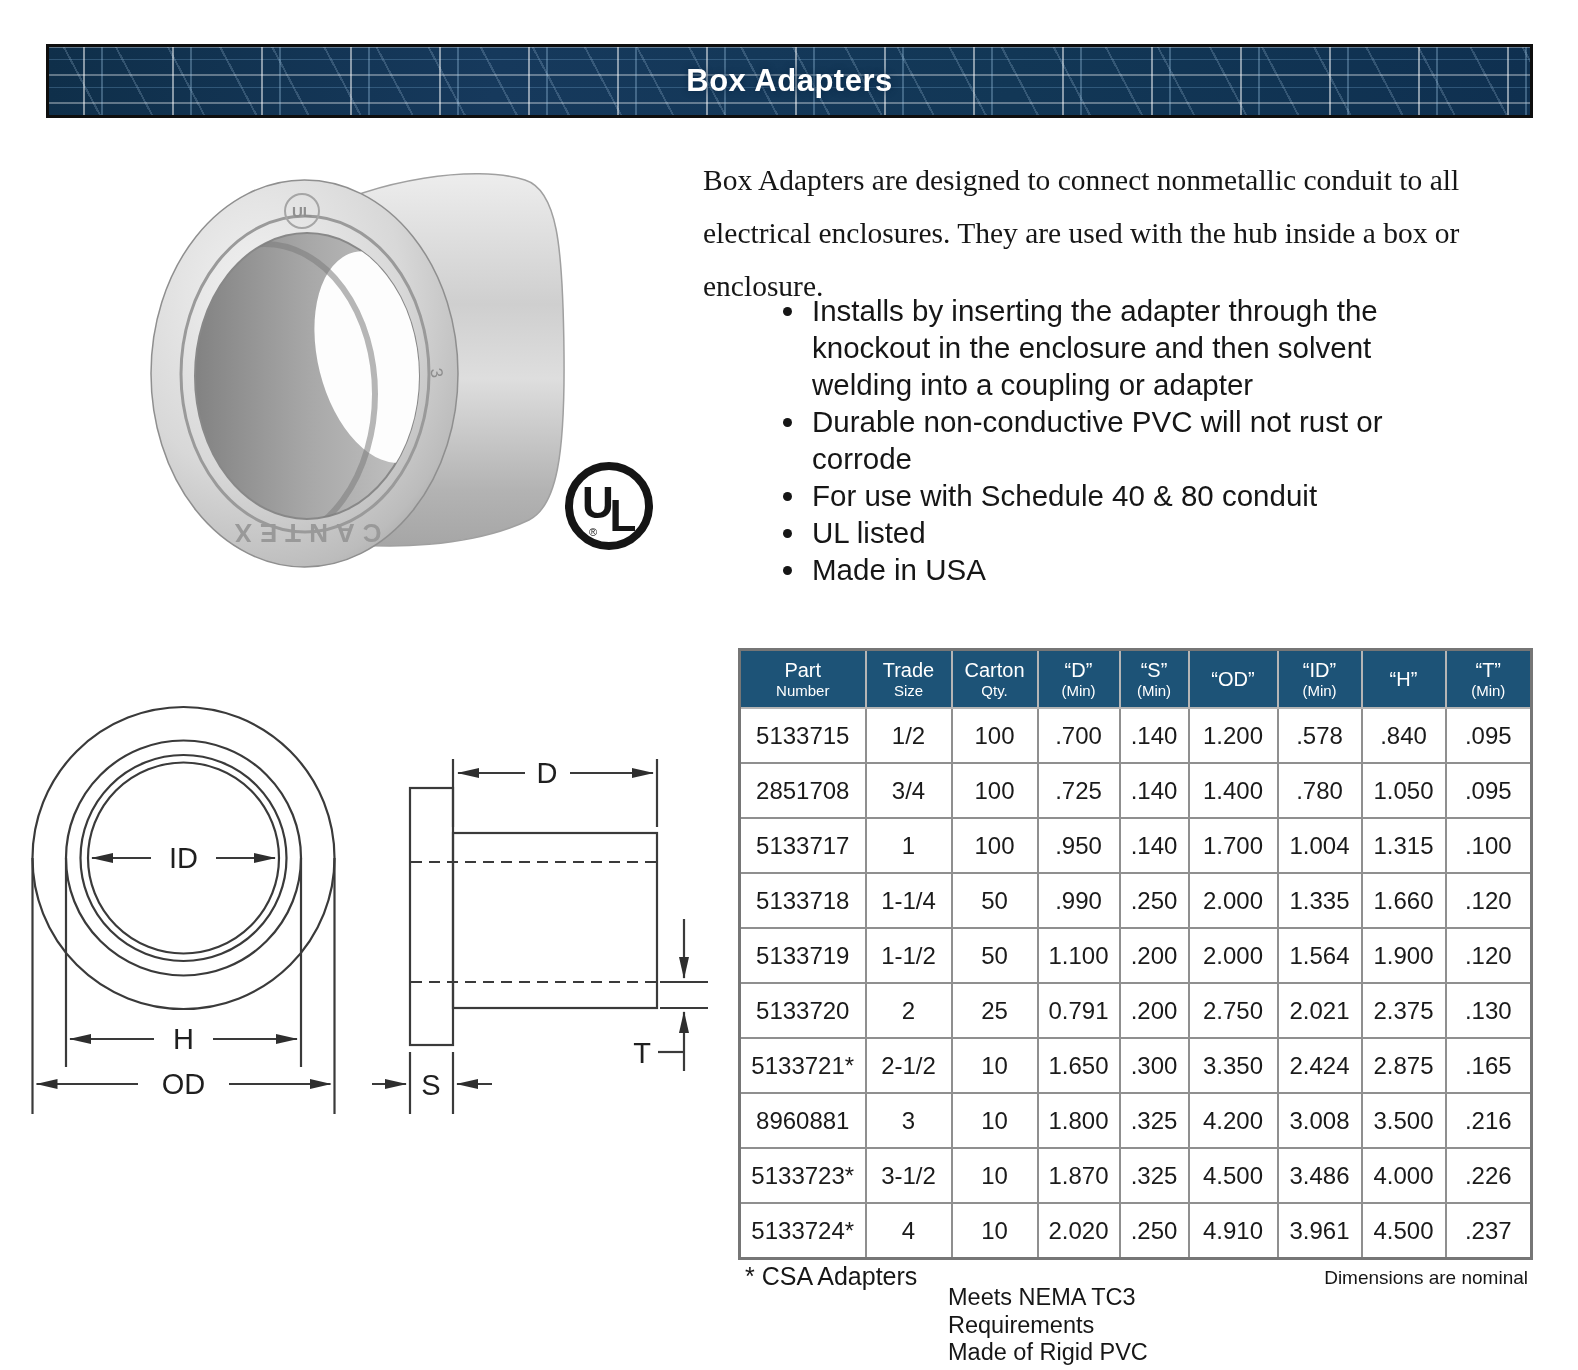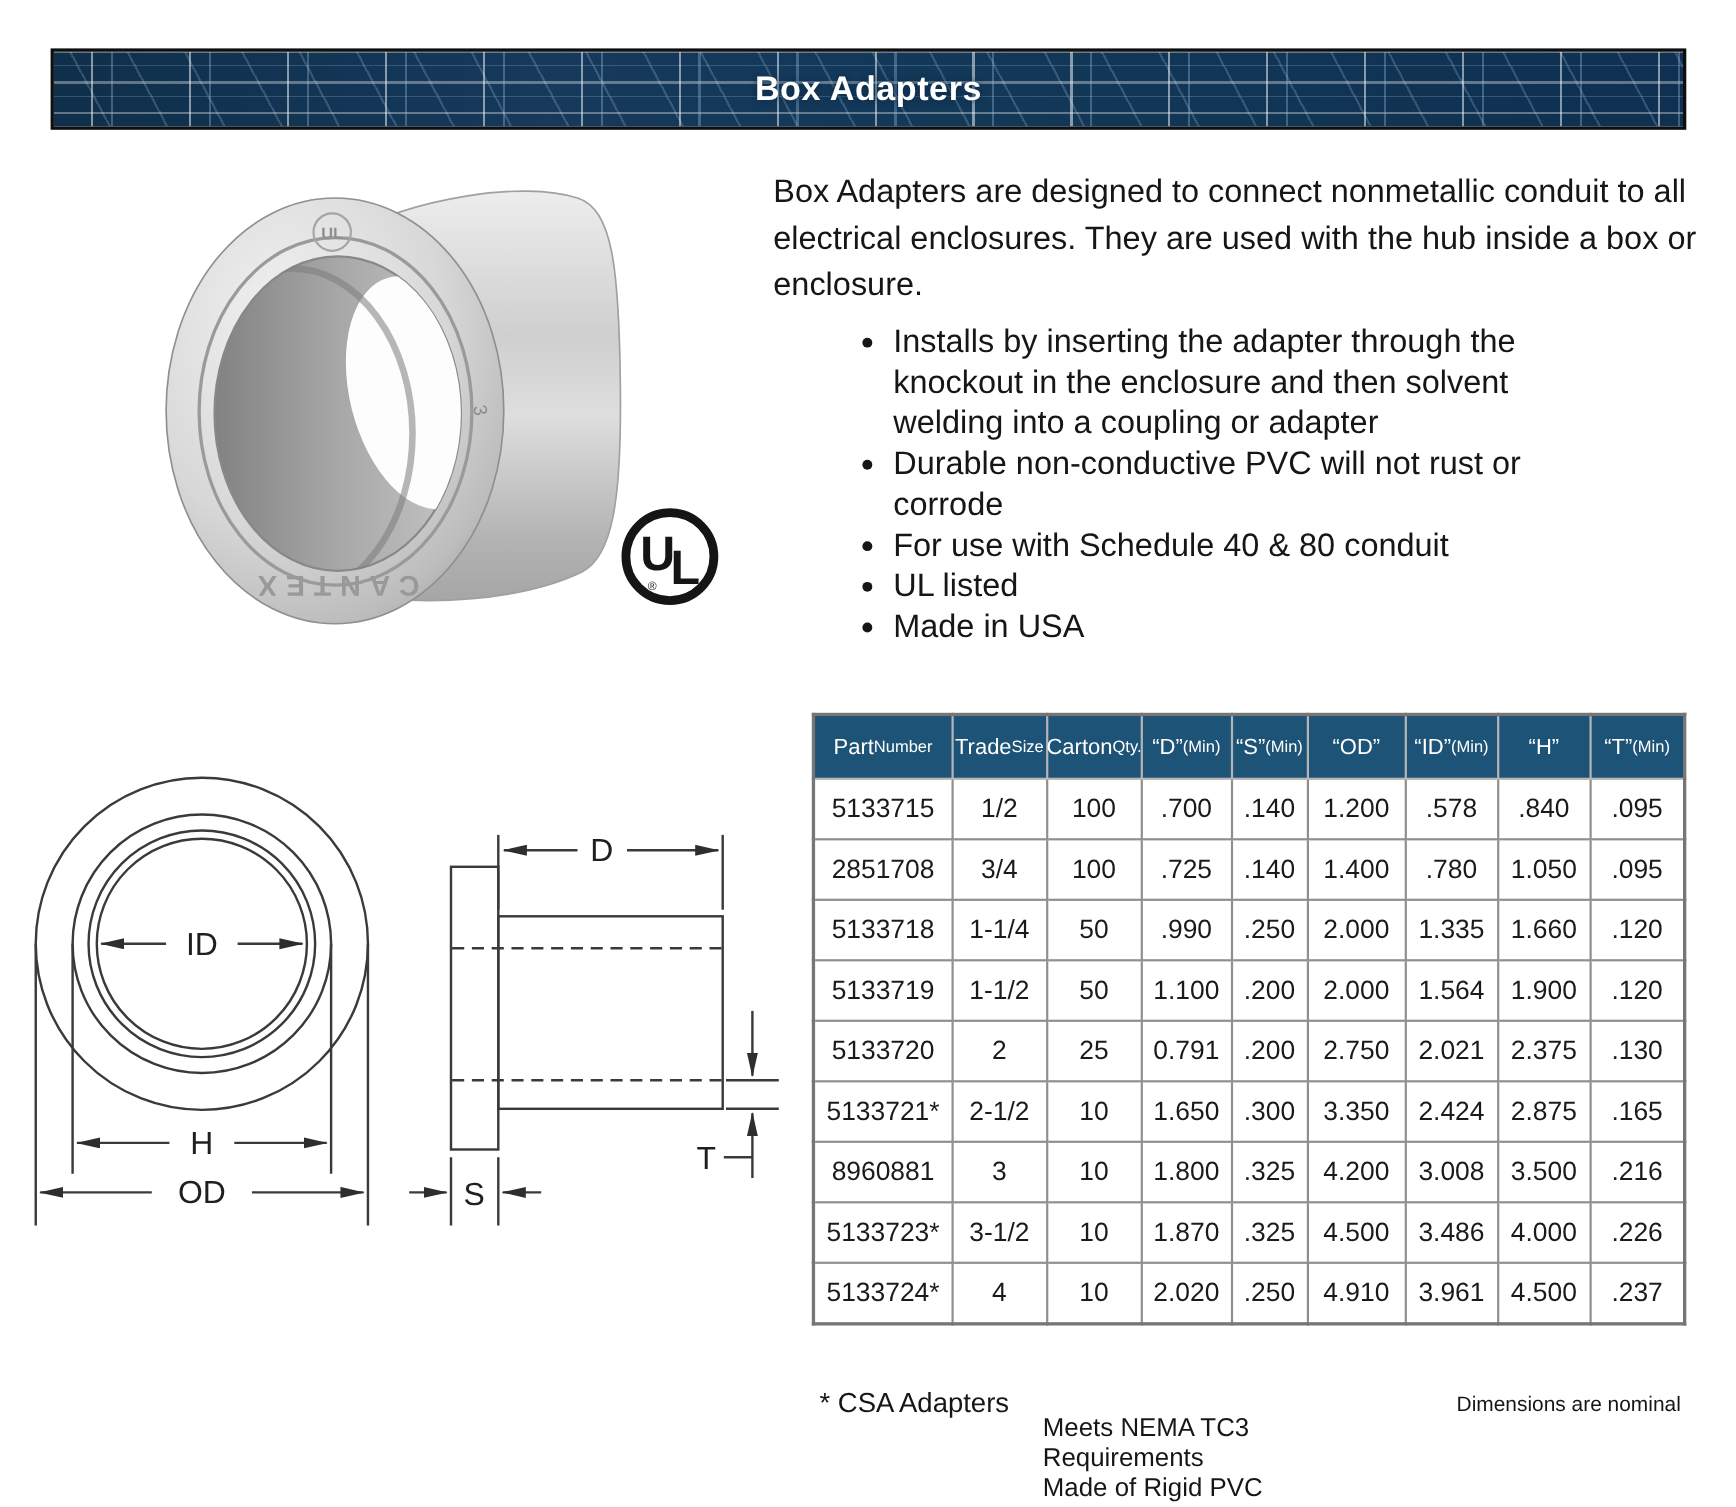--- a/index.html
+++ b/index.html
@@ -20,34 +20,34 @@
 
   
   .strip-bottom{position:absolute;left:46px;top:1345px;width:1487px;height:22px;box-sizing:border-box;
     border:2px solid #101010;
     background:
       repeating-linear-gradient(90deg, transparent 0 7px, rgba(255,255,255,.45) 7px 9px, transparent 9px 19px, rgba(150,195,230,.35) 19px 20px, transparent 20px 31px),
       repeating-linear-gradient(0deg, transparent 0 5px, rgba(160,200,230,.30) 5px 6px),
       linear-gradient(#0f2f4a,#123450);}
 
   
-  .intro{position:absolute;left:703px;top:122px;width:845px;font-size:29.5px;line-height:42px;}
+  .intro{position:absolute;left:703px;top:122px;width:845px;font-size:29.5px;line-height:53px;font-family:Liberation Serif, serif;}
   .intro p{margin:0;}
   .features{position:absolute;left:770px;top:260px;width:645px;margin:0;padding:0 0 0 38px;
     font-size:29.5px;line-height:37px;list-style:disc outside;}
   .features li{margin:0;padding-left:4px;}
 
   
   .spec-table{position:absolute;left:738px;top:616px;width:795px;border-collapse:collapse;
     table-layout:fixed;border:3px solid #767676;}
   .spec-table th{background:#1d5377;color:#ffffff;border:2px solid #b5b5b5;font-weight:normal;
     padding:3px 1px;height:50px;vertical-align:middle;}
   .spec-table td{border:2px solid #8f8f8f;background:#ffffff;height:53px;text-align:center;
     vertical-align:middle;font-size:24px;color:#1a1a1a;padding:0 2px;}
-  .h-wrap{display:flex;flex-direction:row;align-items:center;justify-content:center;}
+  .h-wrap{display:flex;flex-direction:column;align-items:center;justify-content:center;}
   .h-main{font-size:20px;line-height:23px;}
   .h-sub{font-size:15px;line-height:17px;}
   .h-sub:empty{display:none;}
 
   
   .note-csa{position:absolute;left:745px;top:1230px;font-size:25px;}
   .note-nema{position:absolute;left:948px;top:1252px;font-size:23.5px;line-height:27.5px;}
   .note-nema span{display:block;}
   .note-nominal{position:absolute;right:50px;top:1235px;font-size:19px;text-align:right;}
 
@@ -275,20 +275,31 @@
       <td>3/4</td>
       <td>100</td>
       <td>.725</td>
       <td>.140</td>
       <td>1.400</td>
       <td>.780</td>
       <td>1.050</td>
       <td>.095</td>
     </tr>
         <tr>
+      <td>5133717</td>
+      <td>1</td>
+      <td>100</td>
+      <td>.950</td>
+      <td>.140</td>
+      <td>1.700</td>
+      <td>1.004</td>
+      <td>1.315</td>
+      <td>.100</td>
+    </tr>
+        <tr>
       <td>5133718</td>
       <td>1-1/4</td>
       <td>50</td>
       <td>.990</td>
       <td>.250</td>
       <td>2.000</td>
       <td>1.335</td>
       <td>1.660</td>
       <td>.120</td>
     </tr>

